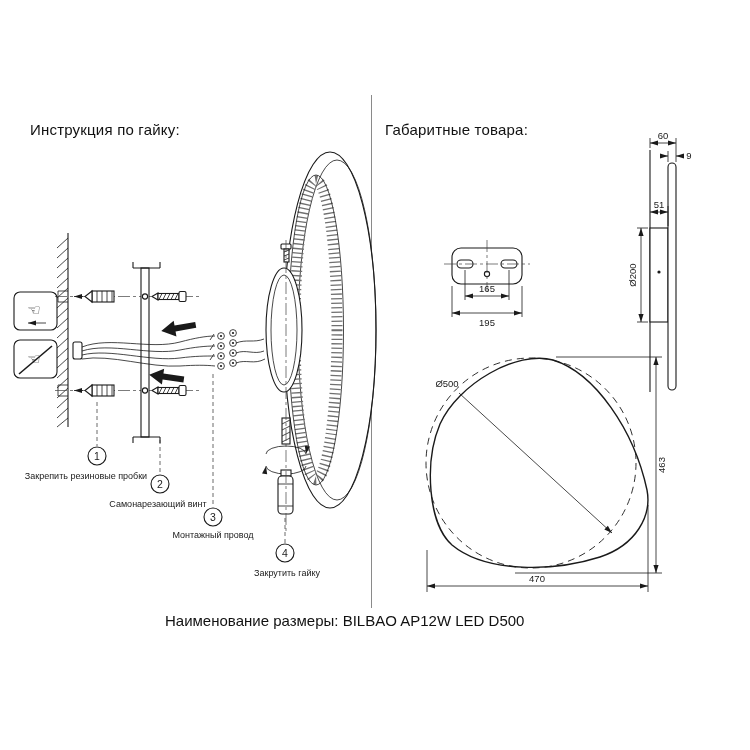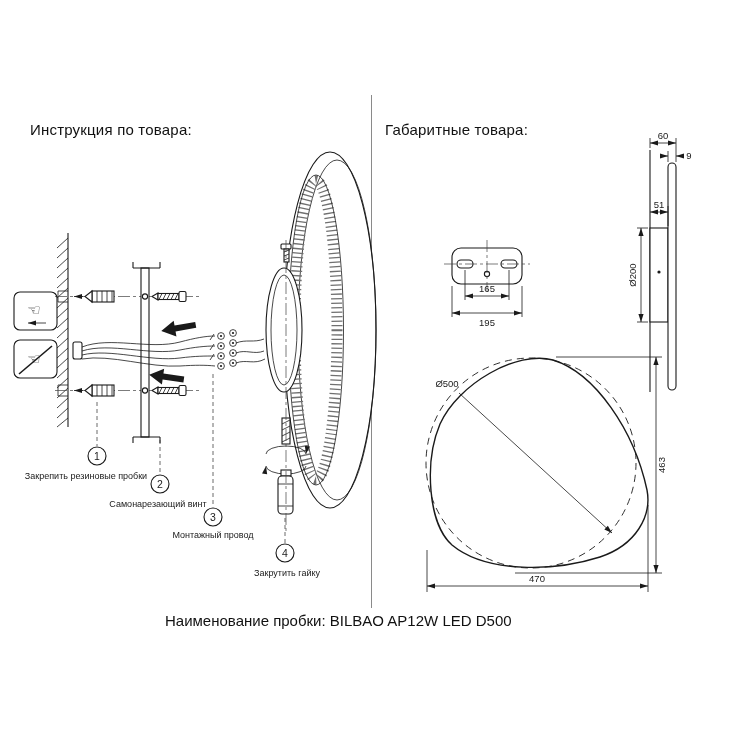--- a/index.html
+++ b/index.html
@@ -17,24 +17,24 @@
   .s{fill:none;stroke:#1a1a1a;stroke-width:1.1}
   .sf{fill:#fff;stroke:#1a1a1a;stroke-width:1.1}
   .thin{stroke-width:.8}
   .cl{fill:none;stroke:#444;stroke-width:.7;stroke-dasharray:12 3 3 3}
   .dash{fill:none;stroke:#444;stroke-width:.8;stroke-dasharray:4 3}
   .fill{fill:#1a1a1a;stroke:none}
 </style>
 </head>
 <body>
 
-<div class="abs title" style="left:30px;top:121px">Инструкция по товара:</div>
+<div class="abs title" style="left:30px;top:121px">Инструкция по гайку:</div>
 <div class="abs title" style="left:385px;top:121px">Габаритные товара:</div>
 <div class="abs" id="divider" style="left:371px;top:95px;height:513px"></div>
-<div class="abs" id="footer" style="left:165px;top:612px">Наименование пробки: BILBAO AP12W LED D500</div>
+<div class="abs" id="footer" style="left:165px;top:612px">Наименование размеры: BILBAO AP12W LED D500</div>
 
 <svg width="750" height="750" viewBox="0 0 750 750">
   <defs>
     <polygon id="ah" points="0,0 -8,-2.6 -8,2.6" fill="#1a1a1a"></polygon>
   </defs>
 
   <g>
 
     <g>
       <path class="s" d="M68 233 V427"></path>

